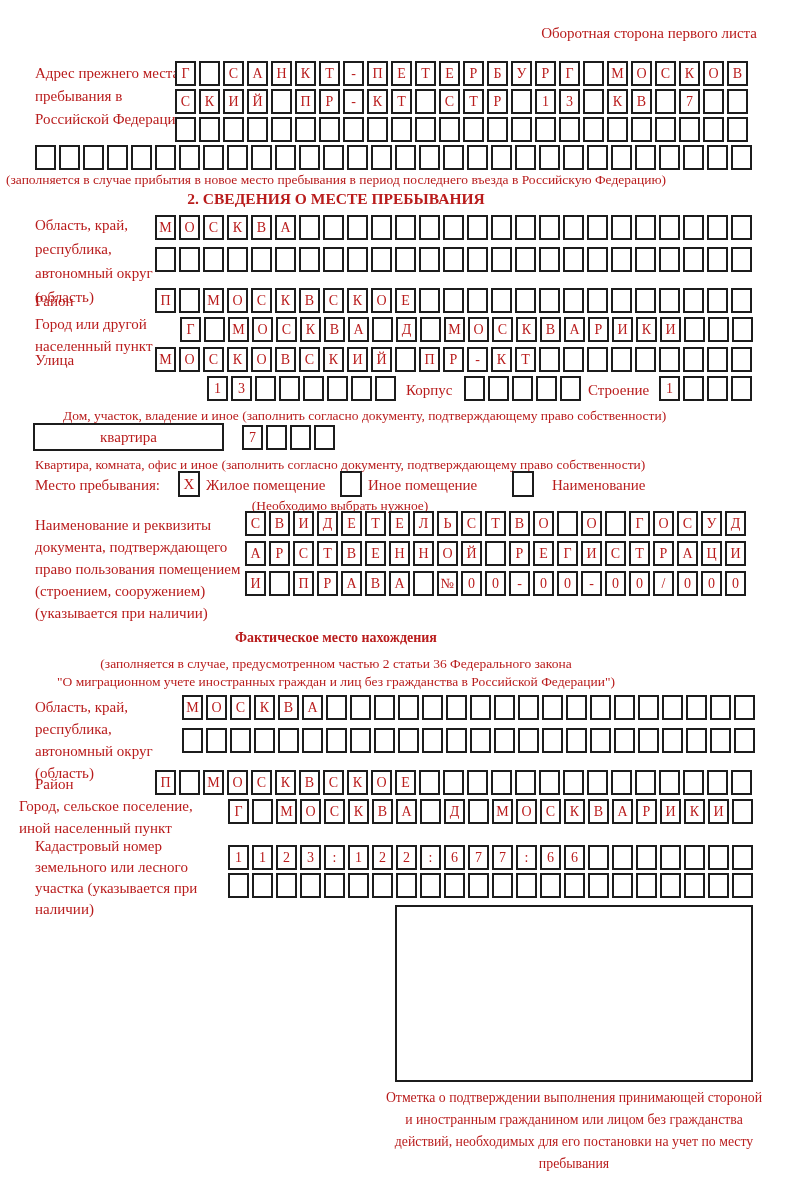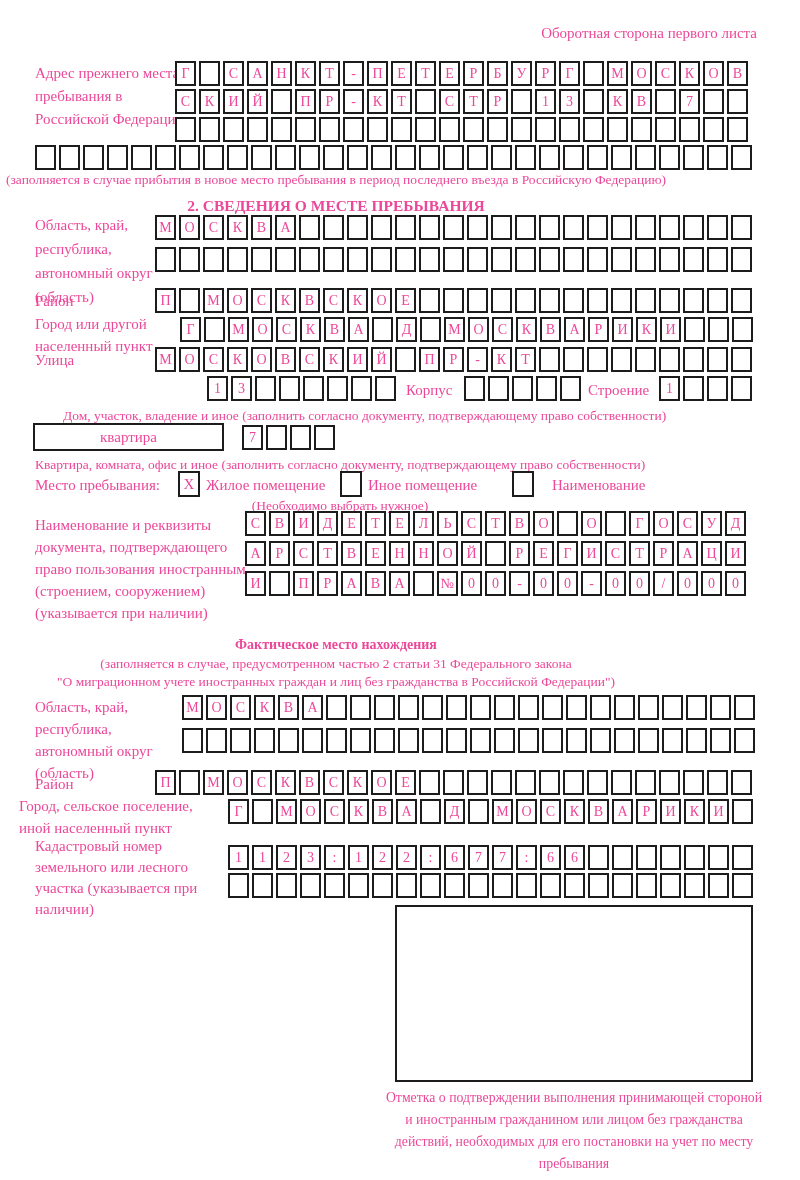--- a/index.html
+++ b/index.html
@@ -1,24 +1,24 @@
 <!DOCTYPE html>
 <html><head>
 <meta charset="utf-8">
 <style>
   html,body{margin:0;padding:0;background:#fff;}
   .page{
     position:relative;width:800px;height:1180px;background:#fff;
-    font-family:"Liberation Serif","DejaVu Serif",serif;color:#ec4899;
+    font-family:"Liberation Serif","DejaVu Serif",serif;color:#b91c1c;
     overflow:hidden;
   }
   .lbl{position:absolute;font-size:15px;line-height:23px;}
   .cap{position:absolute;font-size:13.5px;line-height:18px;}
   .ctr{left:0;width:672px;text-align:center;}
-  .ttl{position:absolute;font-weight:bold;font-size:15.5px;margin-top:7px;}
+  .ttl{position:absolute;font-weight:bold;font-size:15.5px;}
   .row{position:absolute;display:flex;gap:3px;}
   .cbox{
     width:21px;height:25px;border:2px solid #1c1c1c;box-sizing:border-box;
     display:flex;align-items:center;justify-content:center;
     font-size:14px;line-height:1;flex:0 0 auto;background:#fff;
   }
   .chk{
     position:absolute;width:22px;height:26px;border:2px solid #1c1c1c;box-sizing:border-box;
     display:flex;align-items:center;justify-content:center;font-size:15px;background:#fff;
   }
@@ -332,21 +332,21 @@
 
   <div class="lbl" style="left:35px;top:474px;">Место пребывания:</div>
   <span class="chk" style="left:178px;top:471px;">X</span>
   <div class="lbl" style="left:206px;top:474px;">Жилое помещение</div>
   <span class="chk" style="left:340px;top:471px;"></span>
   <div class="lbl" style="left:368px;top:474px;">Иное помещение</div>
   <span class="chk" style="left:512px;top:471px;"></span>
   <div class="lbl" style="left:552px;top:474px;">Наименование</div>
   <div class="cap" style="left:190px;top:497px;width:300px;text-align:center;">(Необходимо выбрать нужное)</div>
 
-  <div class="lbl" style="left:35px;top:514px;width:215px;line-height:22px;">Наименование и реквизиты документа, подтверждающего право пользования иностранным (строением, сооружением) (указывается при наличии)</div>
+  <div class="lbl" style="left:35px;top:514px;width:215px;line-height:22px;">Наименование и реквизиты документа, подтверждающего право пользования помещением (строением, сооружением) (указывается при наличии)</div>
   <div class="row" style="left:245px;top:511px;">
       <span class="cbox">С</span>
       <span class="cbox">В</span>
       <span class="cbox">И</span>
       <span class="cbox">Д</span>
       <span class="cbox">Е</span>
       <span class="cbox">Т</span>
       <span class="cbox">Е</span>
       <span class="cbox">Л</span>
       <span class="cbox">Ь</span>
@@ -404,21 +404,21 @@
       <span class="cbox">-</span>
       <span class="cbox">0</span>
       <span class="cbox">0</span>
       <span class="cbox">/</span>
       <span class="cbox">0</span>
       <span class="cbox">0</span>
       <span class="cbox">0</span>
     </div>
 
   <div class="ttl ctr" style="top:630px;font-size:14px;">Фактическое место нахождения</div>
-  <div class="cap ctr" style="top:655px;">(заполняется в случае, предусмотренном частью 2 статьи 31 Федерального закона</div>
+  <div class="cap ctr" style="top:655px;">(заполняется в случае, предусмотренном частью 2 статьи 36 Федерального закона</div>
   <div class="cap ctr" style="top:673px;">"О миграционном учете иностранных граждан и лиц без гражданства в Российской Федерации")</div>
 
   <div class="lbl" style="left:35px;top:696px;width:135px;line-height:22px;">Область, край, республика, автономный округ (область)</div>
   <div class="row" style="left:182px;top:695px;">
       <span class="cbox">М</span>
       <span class="cbox">О</span>
       <span class="cbox">С</span>
       <span class="cbox">К</span>
       <span class="cbox">В</span>
       <span class="cbox">А</span>

